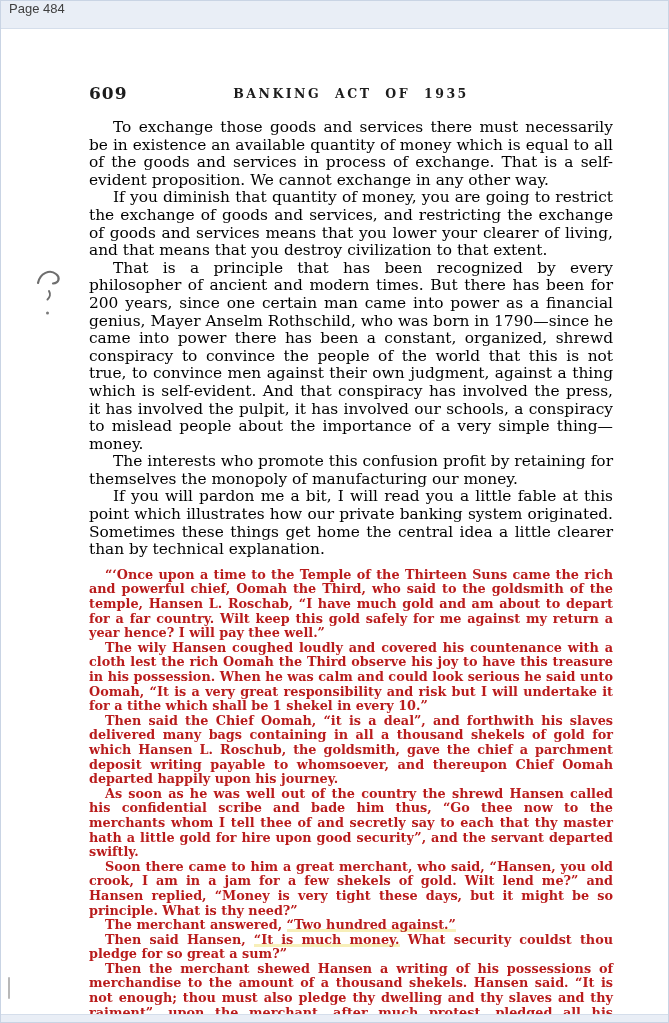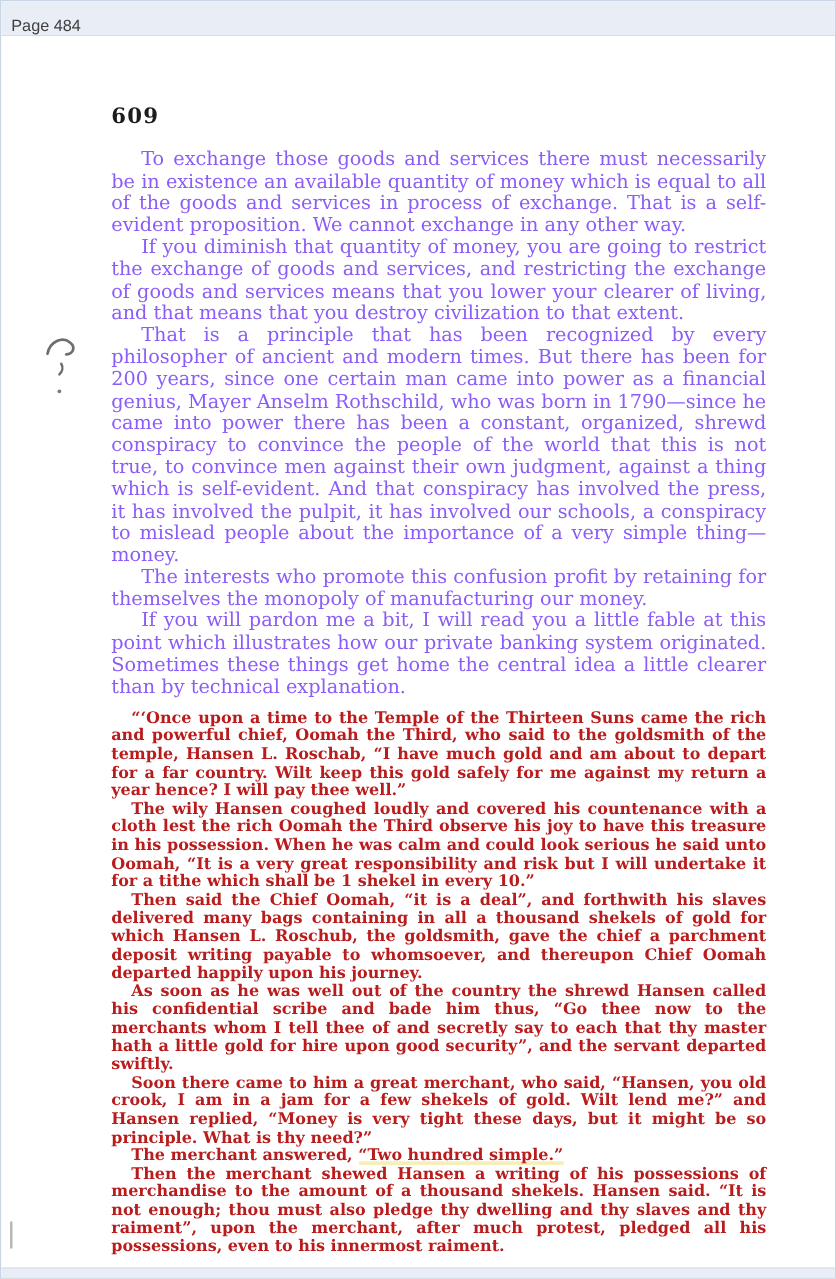--- a/index.html
+++ b/index.html
@@ -10,21 +10,21 @@
     background: #ffffff;
     font-family: "Liberation Sans", sans-serif;
     overflow: hidden;
     position: relative;
   }
   .chrome-bar {
     height: 27px;
     background: #e9eef6;
     border-bottom: 1px solid #d5deeb;
     display: flex;
-    align-items: flex-end;
+    align-items: flex-start;
     padding-left: 8px;
     font-size: 13px;
     color: #3f3f3f;
   }
   .viewer-body {
     position: relative;
     height: 988px;
     background: #ffffff;
     overflow: hidden;
   }
@@ -50,21 +50,21 @@
     letter-spacing: 2.5px;
     word-spacing: 7px;
   }
   .para-main {
     margin: 0;
     font-family: "DejaVu Serif", serif;
     font-size: 15.4px;
     line-height: 17.6px;
     text-align: justify;
     text-indent: 24px;
-    color: #8b5cf6;
+    color: #000000;
   }
   .fable-block { margin-top: 9px; }
   .para-fable {
     margin: 0;
     font-family: "DejaVu Serif", serif;
     font-weight: bold;
     font-size: 12.8px;
     line-height: 14.6px;
     text-align: justify;
     text-indent: 16px;
@@ -108,36 +108,38 @@
 
   <svg class="margin-mark" viewBox="0 0 26 56" xmlns="http://www.w3.org/2000/svg">
     <path d="M2 15 C4 5, 14 1, 20 6 C24.5 9.5, 23 15, 17 15.5" fill="none" stroke="#4a4a4a" stroke-width="2.2" stroke-linecap="round"></path>
     <path d="M13 23 C14.8 26, 13.8 29.5, 11.5 31.5" fill="none" stroke="#4a4a4a" stroke-width="2" stroke-linecap="round"></path>
     <circle cx="11.5" cy="45" r="1.5" fill="#5a5a5a"></circle>
   </svg>
 
   <div class="scan">
     <div class="scan-header">
       <span class="page-number">609</span>
+      <span class="running-header">BANKING ACT OF 1935</span>
     </div>
 
     <div id="main-paragraphs" class="main-block">
         <p class="para-main">To exchange those goods and services there must necessarily be in existence an available quantity of money which is equal to all of the goods and services in process of exchange.  That is a self-evident proposition.  We cannot exchange in any other way.</p>
         <p class="para-main">If you diminish that quantity of money, you are going to restrict the exchange of goods and services, and restricting the exchange of goods and services means that you lower your clearer of living, and that means that you destroy civilization to that extent.</p>
         <p class="para-main">That is a principle that has been recognized by every philosopher of ancient and modern times.  But there has been for 200 years, since one certain man came into power as a financial genius, Mayer Anselm Rothschild, who was born in 1790—since he came into power there has been a constant, organized, shrewd conspiracy to convince the people of the world that this is not true, to convince men against their own judgment, against a thing which is self-evident.  And that conspiracy has involved the press, it has involved the pulpit, it has involved our schools, a conspiracy to mislead people about the importance of a very simple thing—money.</p>
         <p class="para-main">The interests who promote this confusion profit by retaining for themselves the monopoly of manufacturing our money.</p>
         <p class="para-main">If you will pardon me a bit, I will read you a little fable at this point which illustrates how our private banking system originated. Sometimes these things get home the central idea a little clearer than by technical explanation.</p>
       </div>
     <div id="fable-paragraphs" class="fable-block">
         <p class="para-fable">“‘Once upon a time to the Temple of the Thirteen Suns came the rich and powerful chief, Oomah the Third, who said to the goldsmith of the temple, Hansen L. Roschab, “I have much gold and am about to depart for a far country.  Wilt keep this gold safely for me against my return a year hence? I will pay thee well.”</p>
         <p class="para-fable">The wily Hansen coughed loudly and covered his countenance with a cloth lest the rich Oomah the Third observe his joy to have this treasure in his possession.  When he was calm and could look serious he said unto Oomah, “It is a very great responsibility and risk but I will undertake it for a tithe which shall be 1 shekel in every 10.”</p>
         <p class="para-fable">Then said the Chief Oomah, “it is a deal”, and forthwith his slaves delivered many bags containing in all a thousand shekels of gold for which Hansen L. Roschub, the goldsmith, gave the chief a parchment deposit writing payable to whomsoever, and thereupon Chief Oomah departed happily upon his journey.</p>
         <p class="para-fable">As soon as he was well out of the country the shrewd Hansen called his confidential scribe and bade him thus, “Go thee now to the merchants whom I tell thee of and secretly say to each that thy master hath a little gold for hire upon good security”, and the servant departed swiftly.</p>
         <p class="para-fable">Soon there came to him a great merchant, who said, “Hansen, you old crook, I am in a jam for a few shekels of gold.  Wilt lend me?” and Hansen replied, “Money is very tight these days, but it might be so principle.  What is thy need?”</p>
-        <p class="para-fable">The merchant answered, <mark class="hl-faint">“Two hundred simple.”</mark></p>
+        <p class="para-fable">The merchant answered, <mark class="hl-faint">“Two hundred against.”</mark></p>
+        <p class="para-fable">Then said Hansen, <mark class="hl-faint">“It is much money.</mark>  What security couldst thou pledge for so great a sum?”</p>
         <p class="para-fable">Then the merchant shewed Hansen a writing of his possessions of merchandise to the amount of a thousand shekels.  Hansen said. “It is not enough; thou must also pledge thy dwelling and thy slaves and thy raiment”, upon the merchant, after much protest, pledged all his possessions, even to his innermost raiment.</p>
       </div>
   </div>
 
   <div class="scan-artifact"></div>
 </div>
 
 <div class="bottom-strip"></div>
 
 </body></html>

